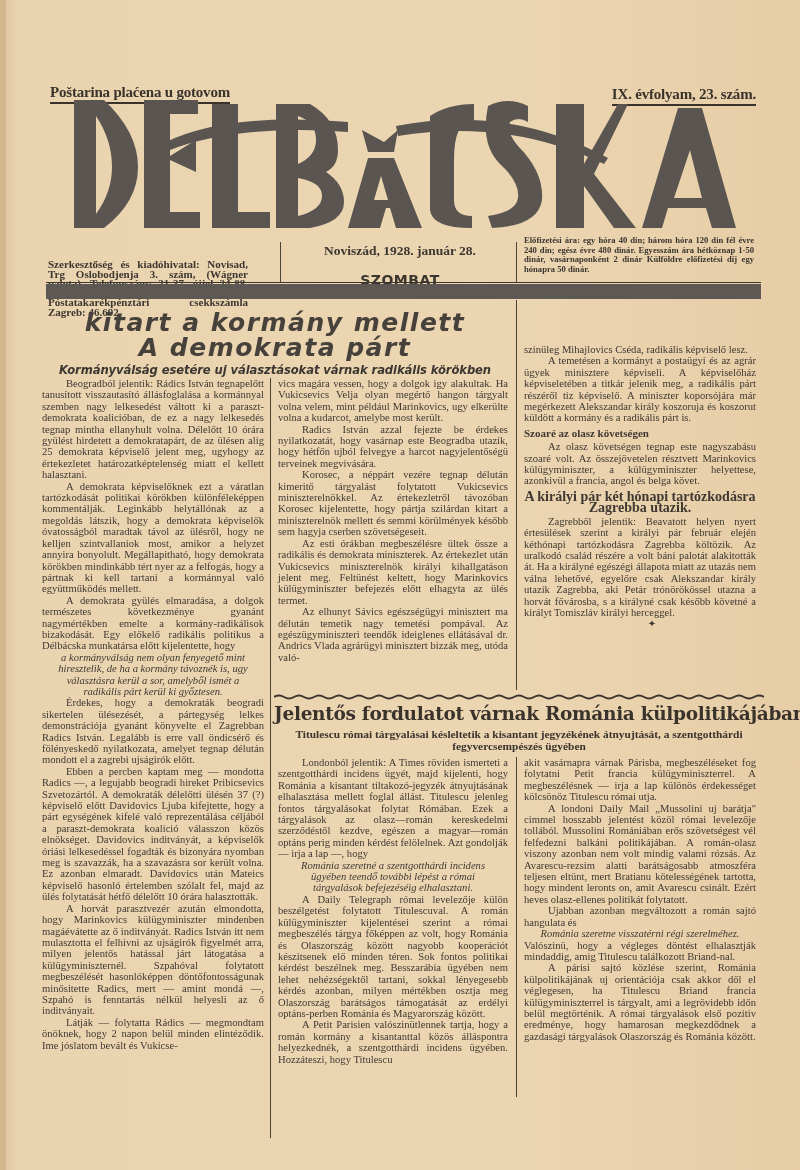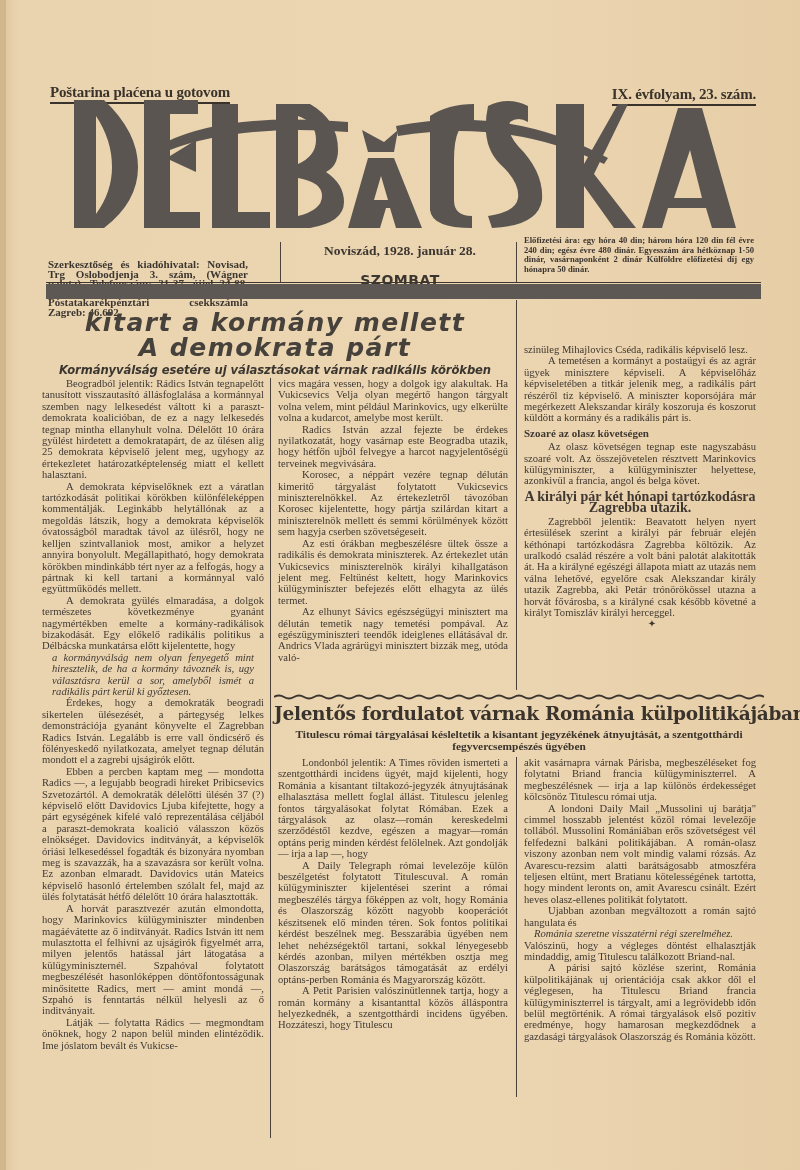--- a/index.html
+++ b/index.html
@@ -15,21 +15,21 @@
   .dayname{font-family:"DejaVu Sans",sans-serif;font-size:14px;font-weight:bold;margin-top:13px;letter-spacing:0.5px;color:#3c3630;}
   .info-right{position:absolute;left:524px;top:236px;width:230px;font-size:8.6px;font-weight:bold;line-height:9.6px;text-align:justify;color:#3c3630;}
   .vsep{position:absolute;width:1px;background:#4a423a;}
   .hrule{position:absolute;background:#3c3630;}
   .darkband{position:absolute;left:46px;top:284px;width:715px;height:15px;background:#5e5854;}
   .headline1{position:absolute;left:40px;top:310px;width:470px;text-align:center;font-family:"DejaVu Sans",sans-serif;font-weight:bold;font-style:italic;font-size:25px;line-height:25px;color:#47413c;letter-spacing:1.5px;}
   .sub1{position:absolute;left:40px;top:363px;width:470px;text-align:center;font-family:"DejaVu Sans",sans-serif;font-weight:bold;font-style:italic;font-size:11.6px;color:#3c3630;white-space:nowrap;letter-spacing:-0.1px;}
   .col{position:absolute;font-size:10.6px;line-height:11.4px;text-align:justify;color:#3f3832;}
   .col p{margin:0;text-indent:24px;}
   .col p.noind{text-indent:0;}
-  .col .quote{font-style:italic;margin:0 10px;text-indent:0;}
+  .col .quote{font-style:italic;text-align:center;margin:0 10px;text-indent:0;}
   .col .subhead{font-weight:bold;text-align:left;font-size:11px;margin:4px 0 2px;text-indent:0;}
   .col .subhead-c{font-weight:bold;text-align:center;font-size:14px;margin:4px 0 2px;text-indent:0;}
   .ornament{text-align:center;font-size:10px;margin-top:6px;text-indent:0;}
   .headline2{position:absolute;left:274px;top:703px;width:490px;text-align:right;font-family:"DejaVu Serif",serif;font-weight:bold;font-size:18.5px;color:#3a332c;letter-spacing:-0.3px;white-space:nowrap;}
   .sub2{position:absolute;left:274px;top:728px;width:490px;text-align:center;font-weight:bold;font-size:11.4px;line-height:12px;color:#3a332c;}
   .wavy{position:absolute;left:274px;top:694px;width:490px;height:6px;}
 </style>
 </head>
 <body>
 
@@ -99,21 +99,21 @@
     <p>Érdekes, hogy a demokraták beogradi sikertelen ülésezését, a pártegység lelkes demonstrációja gyanánt könyvelte el Zagrebban Radics István. Legalább is erre vall öndicsérő és fölényeskedő nyilatkozata, amelyet tegnap délután mondott el a zagrebi ujságirók előtt.</p>
     <p>Ebben a percben kaptam meg — mondotta Radics —, a legujabb beogradi hireket Pribicsevics Szvetozártól. A demokraták délelőtti ülésén 37 (?) képviselő előtt Davidovics Ljuba kifejtette, hogy a párt egységének kifelé való reprezentálása céljából a paraszt-demokrata koalició válasszon közös elnökséget. Davidovics inditványát, a képviselők óriási lelkesedéssel fogadták és bizonyára nyomban meg is szavazzák, ha a szavazásra sor került volna. Ez azonban elmaradt. Davidovics után Mateics képviselő hasonló értelemben szólalt fel, majd az ülés folytatását hétfő délelőtt 10 órára halasztották.</p>
     <p>A horvát parasztvezér azután elmondotta, hogy Marinkovics külügyminiszter mindenben magáévátette az ő inditványát. Radics István itt nem mulasztotta el felhivni az ujságirók figyelmét arra, milyen jelentős hatással járt látogatása a külügyminiszternél. Szpahóval folytatott megbeszélését hasonlóképpen döntőfontosságunak minősitette Radics, mert — amint mondá —, Szpahó is fenntartás nélkül helyesli az ő inditványait.</p>
     <p>Látják — folytatta Rádics — megmondtam önöknek, hogy 2 napon belül minden elintéződik. Ime jóslatom bevált és Vukicse-</p>
   </div>
   <div class="vsep" style="left:270px;top:378px;height:760px;"></div>
 
   <div class="col" style="left:278px;top:378px;width:230px;">
     <p class="noind">vics magára vessen, hogy a dolgok igy alakultak. Ha Vukicsevics Velja olyan megértő hangon tárgyalt volna velem, mint például Marinkovics, ugy elkerülte volna a kudarcot, amelybe most került.</p>
     <p>Radics István azzal fejezte be érdekes nyilatkozatát, hogy vasárnap este Beogradba utazik, hogy hétfőn ujból felvegye a harcot nagyjelentőségü terveinek megvivására.</p>
-    <p>Korosec, a néppárt vezére tegnap délután kimeritő tárgyalást folytatott Vukicsevics miniszterelnökkel. Az értekezletről távozóban Korosec kijelentette, hogy pártja szilárdan kitart a miniszterelnök mellett és semmi körülmények között sem hagyja cserben szövetségeseit.</p>
+    <p>Korosec, a néppárt vezére tegnap délután kimeritő tárgyalást folytatott Vukicsevics miniszterelnökkel. Az értekezletről távozóban Korosec kijelentette, hogy pártja szilárdan kitart a miniszterelnök mellett és semmi körülmények később sem hagyja cserben szövetségeseit.</p>
     <p>Az esti órákban megbeszélésre ültek össze a radikális és demokrata miniszterek. Az értekezlet után Vukicsevics miniszterelnök királyi kihallgatáson jelent meg. Feltünést keltett, hogy Marinkovics külügyminiszter befejezés előtt elhagyta az ülés termet.</p>
     <p>Az elhunyt Sávics egészségügyi minisztert ma délután temetik nagy temetési pompával. Az egészügyminiszteri teendők ideiglenes ellátásával dr. Andrics Vlada agrárügyi minisztert bizzák meg, utóda való-</p>
   </div>
   <div class="vsep" style="left:516px;top:300px;height:390px;"></div>
 
   <div class="col" style="left:524px;top:304px;width:232px;margin-top:40px;">
     <p class="noind">szinüleg Mihajlovics Cséda, radikális képviselő lesz.</p>
     <p>A temetésen a kormányt a postaügyi és az agrár ügyek minisztere képviseli. A képviselőház képviseletében a titkár jelenik meg, a radikális párt részéről tiz képviselő. A miniszter koporsójára már megérkezett Alekszandar király koszoruja és koszorut küldött a kormány és a radikális párt is.</p>
     <p class="subhead">Szoaré az olasz követségen</p>
     <p>Az olasz követségen tegnap este nagyszabásu szoaré volt. Az összejövetelen résztvett Marinkovics külügyminiszter, a külügyminiszter helyettese, azonkivül a francia, angol és belga követ.</p>
@@ -123,26 +123,27 @@
   </div>
 
   <svg class="wavy" viewBox="0 0 490 6">
     <path d="M0 3 Q5 0 10 3 T20 3 T30 3 T40 3 T50 3 T60 3 T70 3 T80 3 T90 3 T100 3 T110 3 T120 3 T130 3 T140 3 T150 3 T160 3 T170 3 T180 3 T190 3 T200 3 T210 3 T220 3 T230 3 T240 3 T250 3 T260 3 T270 3 T280 3 T290 3 T300 3 T310 3 T320 3 T330 3 T340 3 T350 3 T360 3 T370 3 T380 3 T390 3 T400 3 T410 3 T420 3 T430 3 T440 3 T450 3 T460 3 T470 3 T480 3 T490 3" stroke="#3c3630" stroke-width="2" fill="none"></path>
   </svg>
   <div class="headline2">Jelentős fordulatot várnak Románia külpolitikájában</div>
   <div class="sub2">Titulescu római tárgyalásai késleltetik a kisantant jegyzékének átnyujtását, a szentgotthárdi fegyvercsempészés ügyében</div>
 
   <div class="col" style="left:278px;top:757px;width:230px;">
     <p>Londonból jelentik: A Times röviden ismerteti a szentgotthárdi incidens ügyét, majd kijelenti, hogy Románia a kisantant tiltakozó-jegyzék átnyujtásának elhalasztása mellett foglal állást. Titulescu jelenleg fontos tárgyalásokat folytat Rómában. Ezek a tárgyalások az olasz—román kereskedelmi szerződéstől kezdve, egészen a magyar—román optáns perig minden kérdést felölelnek. Azt gondolják — irja a lap —, hogy</p>
+    <p class="quote">Románia szeretné a szentgotthárdi incidens ügyében teendő további lépést a római tárgyalások befejezéséig elhalasztani.</p>
     <p>A Daily Telegraph római levelezője külön beszélgetést folytatott Titulescuval. A román külügyminiszter kijelentései szerint a római megbeszélés tárgya főképpen az volt, hogy Románia és Olaszország között nagyobb kooperációt készitsenek elő minden téren. Sok fontos politikai kérdést beszélnek meg. Besszarábia ügyében nem lehet nehézségektől tartani, sokkal lényegesebb kérdés azonban, milyen mértékben osztja meg Olaszország barátságos támogatását az erdélyi optáns-perben Románia és Magyarország között.</p>
     <p>A Petit Parisien valószinütlennek tartja, hogy a román kormány a kisantanttal közös álláspontra helyezkednék, a szentgotthárdi incidens ügyében. Hozzáteszi, hogy Titulescu</p>
   </div>
   <div class="vsep" style="left:516px;top:757px;height:340px;"></div>
 
   <div class="col" style="left:524px;top:757px;width:232px;">
-    <p class="noind">akit vasárnapra várnak Párisba, megbeszéléseket fog folytatni Briand francia külügyminiszterrel. A megbeszélésnek — irja a lap különös érdekességet kölcsönöz Titulescu római utja.</p>
+    <p class="noind">akit vasárnapra várnak Párisba, megbeszéléseket fog folytatni Petit francia külügyminiszterrel. A megbeszélésnek — irja a lap különös érdekességet kölcsönöz Titulescu római utja.</p>
     <p>A londoni Daily Mail „Mussolini uj barátja" cimmel hosszabb jelentést közöl római levelezője tollából. Mussolini Romániában erős szövetségest vél felfedezni balkáni politikájában. A román-olasz viszony azonban nem volt mindig valami rózsás. Az Avarescu-rezsim alatti barátságosabb atmoszféra teljesen eltünt, mert Bratianu kötelességének tartotta, hogy mindent leronts on, amit Avarescu csinált. Ezért heves olasz-ellenes politikát folytatott.</p>
     <p>Ujabban azonban megváltozott a román sajtó hangulata és</p>
     <p class="quote">Románia szeretne visszatérni régi szerelméhez.</p>
     <p class="noind">Valószinü, hogy a végleges döntést elhalasztják mindaddig, amig Titulescu találkozott Briand-nal.</p>
     <p>A párisi sajtó közlése szerint, Románia külpolitikájának uj orientációja csak akkor dől el véglegesen, ha Titulescu Briand francia külügyminiszterrel is tárgyalt, ami a legrövidebb időn belül megtörténik. A római tárgyalások első pozitiv eredménye, hogy hamarosan megkezdődnek a gazdasági tárgyalások Olaszország és Románia között.</p>
   </div>
 </div>
 
 </body></html>

